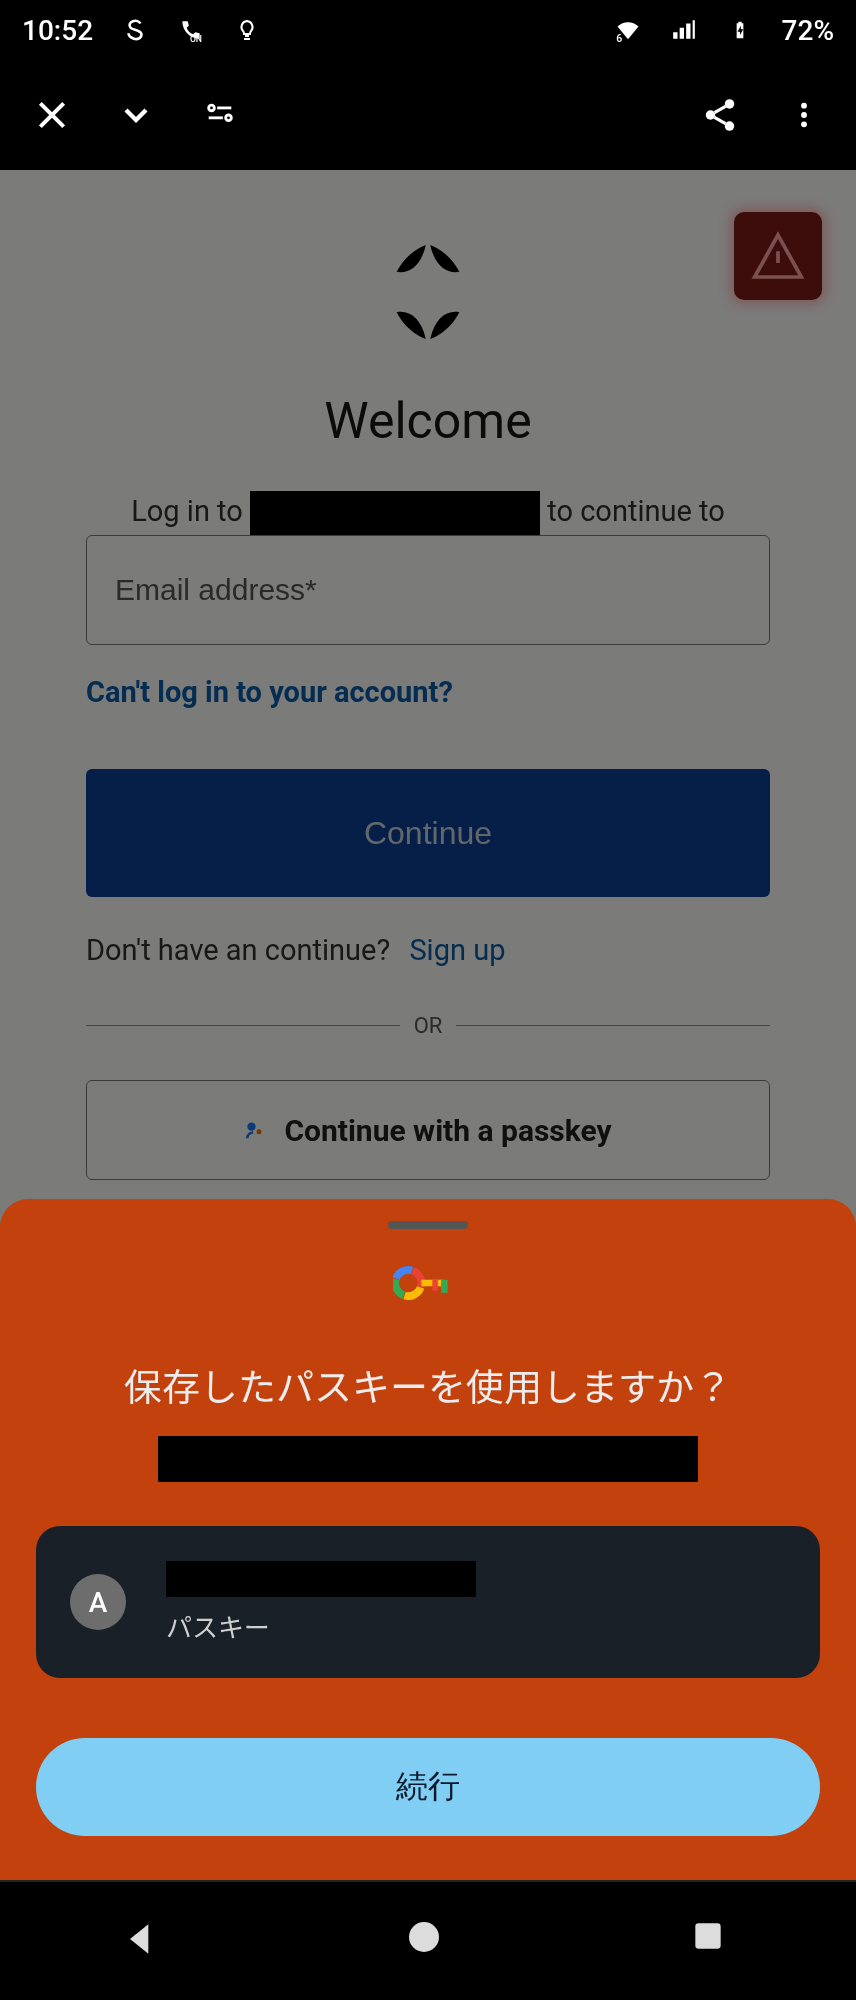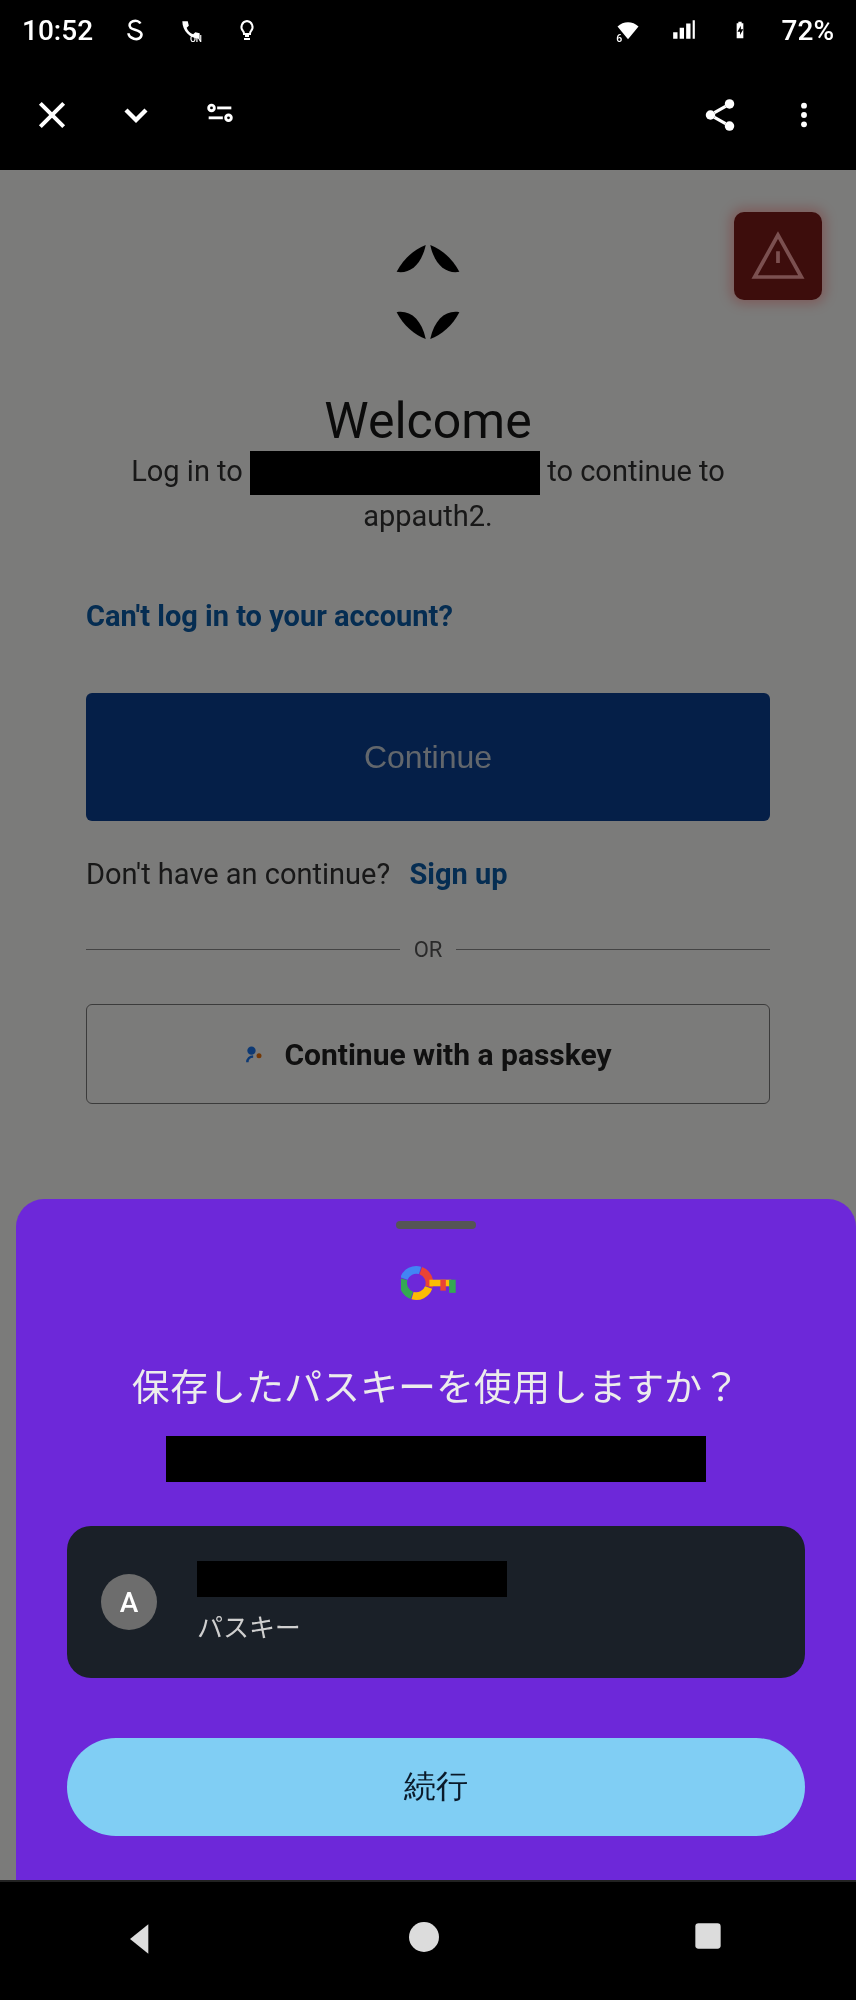--- a/index.html
+++ b/index.html
@@ -13,38 +13,38 @@
   
   .browser-bar { height: 110px; background: #000; display: flex; align-items: center; padding: 0 30px; gap: 40px; }
   .bb-icon { width: 44px; height: 44px; color: #fff; display: flex; align-items: center; justify-content: center; }
   .url-box { flex: 1; height: 56px; background: #000; border-radius: 4px; }
 
   
   .page { position: relative; background: #f7f6f4; height: calc(100% - 170px - 120px); padding: 48px 26px 0; }
   .overlay { position: absolute; inset: 0; background: rgba(0,0,0,0.5); pointer-events: none; }
   .warn-badge { position: absolute; top: 42px; right: 34px; width: 88px; height: 88px; background: #7a1b19; border-radius: 10px; display: flex; align-items: center; justify-content: center; box-shadow: 0 0 12px 4px rgba(255,0,0,0.25); }
   .logo { display: flex; align-items: center; justify-content: center; margin-top: 18px; margin-bottom: 44px; }
-  .welcome { font-size: 50px; color: #171717; text-align: center; font-weight: 400; }
+  .welcome { font-size: 50px; color: #171717; text-align: center; font-weight: 400; margin-bottom: 40px; }
   .login-line { font-size: 29px; color: #303030; text-align: center; line-height: 1.5; padding: 0 30px; }
   .login-line .redact { display: inline-block; width: 290px; height: 44px; background: #000; vertical-align: middle; }
   .login-line2 { font-size: 29px; color: #303030; text-align: center; margin-top: 4px; margin-bottom: 66px; }
   .field-wrap { padding: 0 60px; }
   .email-input { width: 100%; height: 110px; border: 1px solid #777; border-radius: 6px; padding: 0 28px; font-size: 30px; background: transparent; color: #222; }
   .email-input::placeholder { color: #555; }
   .help-link { display: block; margin: 30px 60px 0; color: #0a5aa5; font-size: 29px; font-weight: 700; }
   .continue-btn { display: block; margin: 60px 60px 0; height: 128px; background: #0a3f90; color: #c6ced9; font-size: 32px; border: none; border-radius: 6px; width: calc(100% - 120px); }
   .signup-line { margin: 36px 60px 0; font-size: 29px; color: #303030; }
-  .signup-link { color: #0a5aa5; font-weight: 700; margin-left: 12px; }
+  .signup-link { color: #0a5aa5; font-weight: 400; margin-left: 12px; }
   .or-row { display: flex; align-items: center; margin: 46px 60px 0; gap: 14px; color: #555; font-size: 22px; }
   .or-row .line { flex: 1; height: 1px; background: #888; }
   .passkey-btn { margin: 42px 60px 0; height: 100px; border: 1px solid #777; border-radius: 6px; display: flex; align-items: center; justify-content: center; gap: 20px; font-size: 30px; font-weight: 700; color: #202020; }
   .passkey-btn .dot { width: 20px; height: 20px; }
 
   
-  .sheet { position: absolute; left: 16px; right: 0; bottom: 120px; background: #6d28d9; border-radius: 28px 28px 0 0; padding: 22px 51px 44px; color: #ececec; }
+  .sheet { position: absolute; left: 0; right: 0; bottom: 120px; background: #c2410c; border-radius: 28px 28px 0 0; padding: 22px 36px 44px; color: #ececec; }
   .sheet-handle { width: 80px; height: 8px; background: #555; border-radius: 4px; margin: 0 auto 36px; }
   .key-logo { display: flex; align-items: center; justify-content: center; margin-bottom: 56px; }
   .sheet-title { font-size: 38px; text-align: center; font-weight: 400; margin-bottom: 24px; }
   .sheet-redact { width: 540px; height: 46px; background: #000; margin: 0 auto 44px; }
   .account-row { background: #1a2028; border-radius: 24px; height: 152px; display: flex; align-items: center; padding: 0 34px; gap: 40px; margin-bottom: 60px; }
   .avatar { width: 56px; height: 56px; border-radius: 50%; background: #6d6d6d; color: #fff; display: flex; align-items: center; justify-content: center; font-size: 28px; font-weight: 500; }
   .account-col { display: flex; flex-direction: column; gap: 10px; }
   .account-col .red { width: 310px; height: 36px; background: #000; }
   .account-col .sub { font-size: 26px; color: #cfcfcf; }
   .go-btn { display: block; width: 100%; height: 98px; background: #80cef4; color: #0a1a2a; font-size: 32px; border: none; border-radius: 50px; }
@@ -153,22 +153,24 @@
     </svg>
   </div>
 
   <div class="welcome">Welcome</div>
 
   <div class="login-line">
     <span>Log in to</span>
     <span class="redact"></span>
     <span>to continue to</span>
   </div>
-  <div class="login-line2">appauth2.</div>
-
+
+  <div class="field-wrap">
+    <input class="email-input" placeholder="Email address*" style="">
+  </div>
 
   <a class="help-link">Can't log in to your account?</a>
 
   <button class="continue-btn">Continue</button>
 
   <div class="signup-line">
     <span>Don't have an continue?</span>
     <a class="signup-link">Sign up</a>
   </div>
 

